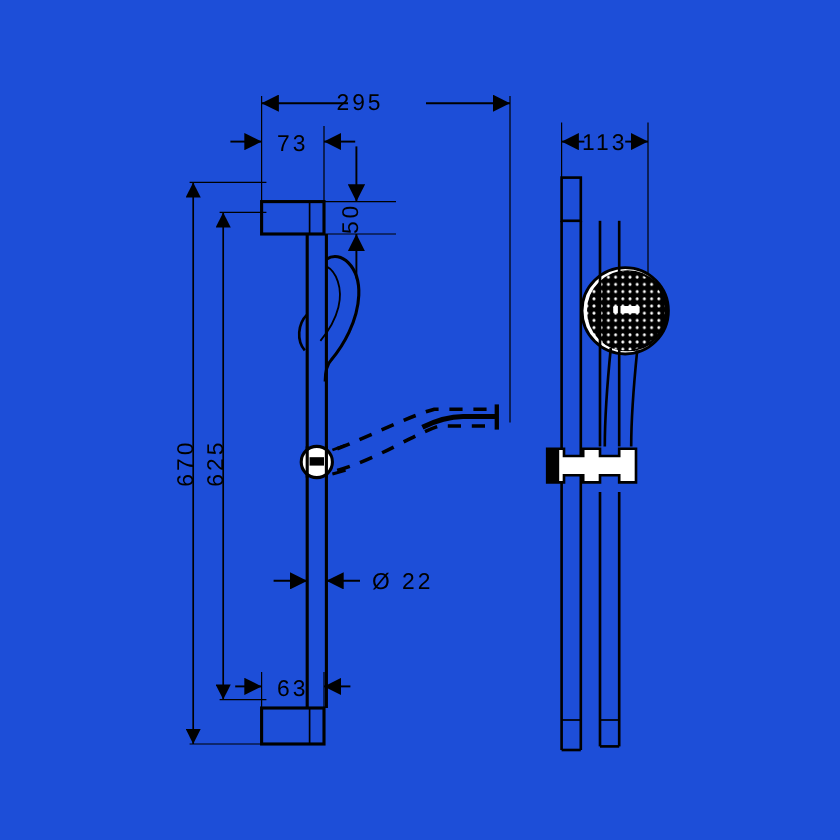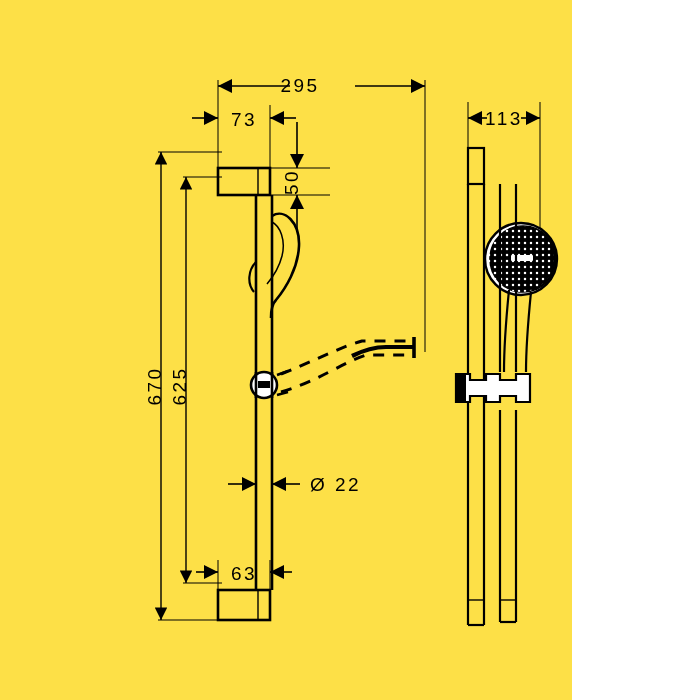--- a/index.html
+++ b/index.html
@@ -5,23 +5,23 @@
   html, body {
     margin: 0;
     padding: 0;
     background: #ffffff;
   }
   body {
     font-family: "Liberation Sans", sans-serif;
   }
   #drawing-root {
     position: relative;
-    width: 572px;
+    width: 700px;
     height: 700px;
-    background: #fde047;
+    background: #1d4ed8;
     overflow: hidden;
   }
   svg#tech-drawing {
     display: block;
     width: 700px;
     height: 700px;
   }
   .dim-text {
     font-family: "Liberation Sans", sans-serif;
     font-size: 19px;

